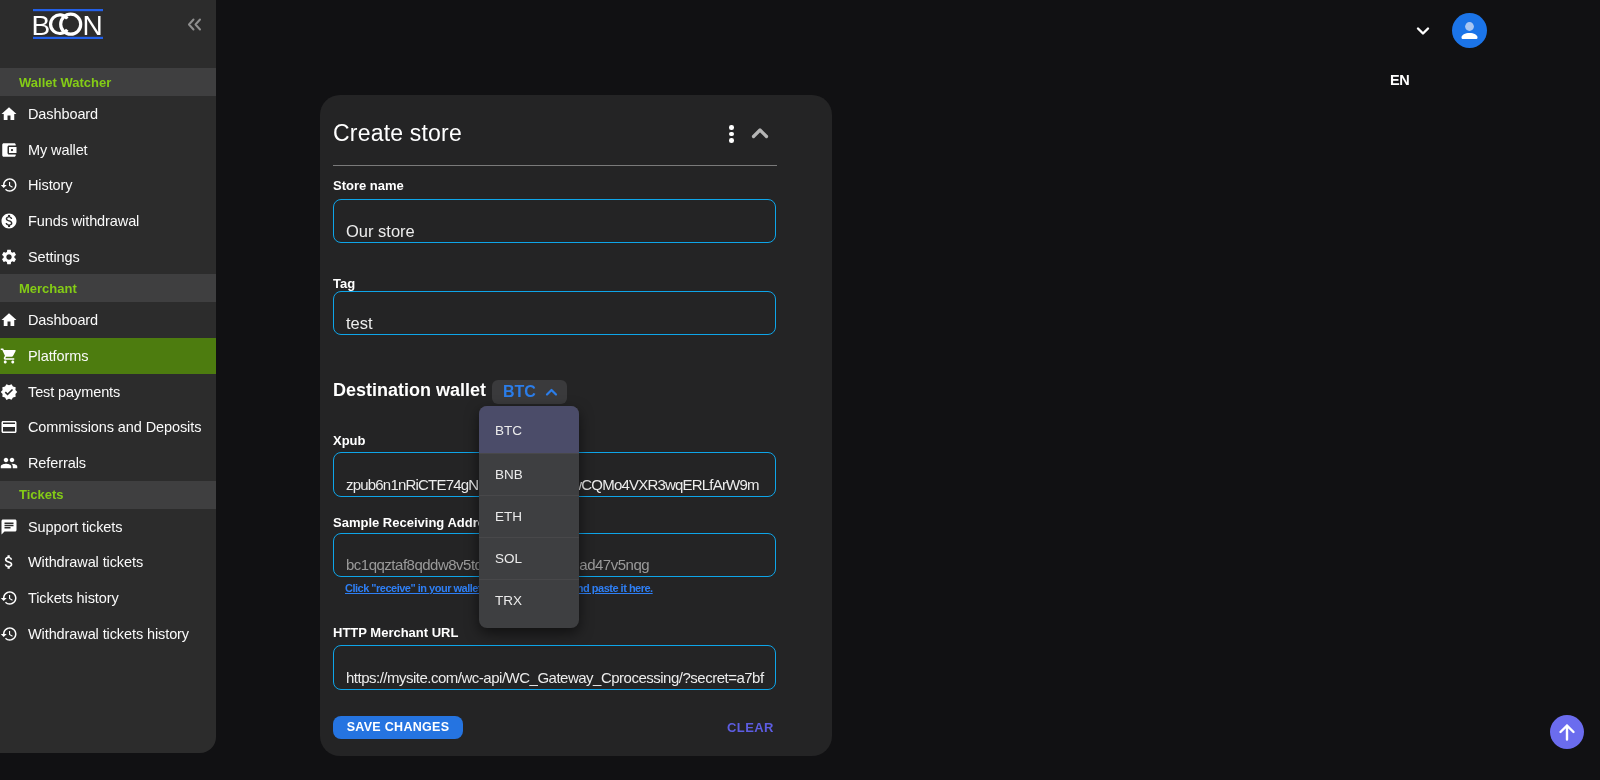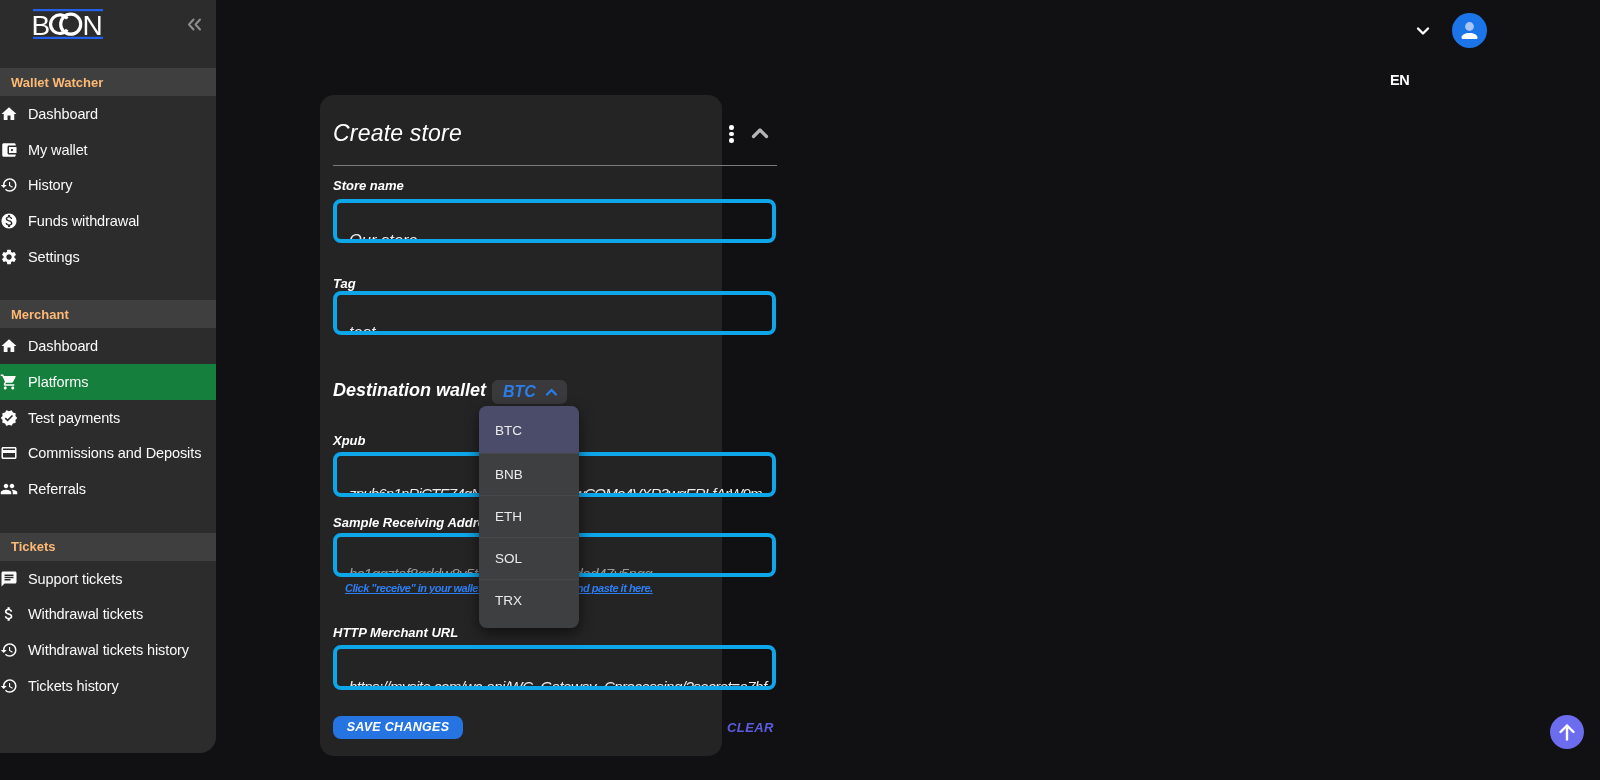--- a/index.html
+++ b/index.html
@@ -1,32 +1,32 @@
 <!DOCTYPE html>
 <html><head>
 <meta charset="utf-8">
 <style>
   * { margin:0; padding:0; box-sizing:border-box; }
   html,body { width:1600px; height:780px; background:#111113; font-family:"Liberation Sans",sans-serif; overflow:hidden; position:relative; }
   .side { position:absolute; left:0; top:0; width:216px; height:753px; background:#2c2c2c; border-radius:0 0 16px 0; }
   .logoArea { position:relative; height:68px; }
   .logo { position:absolute; left:33px; top:9px; }
-  .strip { height:28px; background:#3f3f40; color:#fdba74; font-size:13px; font-weight:bold; display:flex; align-items:center; padding-left:11px; }
-  .strip.gap { margin-top:26px; }
+  .strip { height:28px; background:#3f3f40; color:#84cc16; font-size:13px; font-weight:bold; display:flex; align-items:center; padding-left:19px; }
+  .strip.gap { }
   .item { height:35.7px; display:flex; align-items:center; color:#fafafa; font-size:14.5px; letter-spacing:-0.1px; white-space:nowrap; }
   .item svg { width:18px; height:18px; flex:0 0 18px; margin-right:10px; fill:#fff; }
-  .item.active { background:#15803d; }
-  .main-card { position:absolute; left:320px; top:95px; width:402px; height:661px; background:#242425; border-radius:14px;font-style:italic; }
+  .item.active { background:#4d7c0f; }
+  .main-card { position:absolute; left:320px; top:95px; width:512px; height:661px; background:#242425; border-radius:20px; }
   .card-title { position:absolute; left:13px; top:25px; font-size:23px; color:#fff; font-weight:500; letter-spacing:0.2px; }
   .dots { position:absolute; left:409px; top:30px; width:5px; }
   .dots i { display:block; width:4.6px; height:4.6px; border-radius:50%; background:#fff; margin-bottom:2.1px; }
   .chev-up-grey { position:absolute; left:431px; top:32px; }
   .divider { position:absolute; left:13px; top:70px; width:444px; height:1px; background:#7a7a7a; }
   .lbl { position:absolute; left:13px; color:#fff; font-size:13px; font-weight:bold; }
-  .inp { position:absolute; left:13px; width:443px; height:44px; border:4px solid #0ea5e9; border-radius:8px; color:#ececec; font-size:16.5px; line-height:42px; padding:16px 12px; white-space:nowrap; overflow:hidden; }
+  .inp { position:absolute; left:13px; width:443px; height:44px; border:1px solid #0ea5e9; border-radius:8px; color:#ececec; font-size:16.5px; line-height:42px; padding:10px 12px; white-space:nowrap; overflow:hidden; }
   .code { font-size:15px; letter-spacing:-0.5px; }
   .codex { font-size:15px; letter-spacing:-0.8px; }
   .dw { position:absolute; left:13px; top:285px; font-size:18px; font-weight:bold; color:#fff; }
   .btcbtn { position:absolute; left:172px; top:285px; width:75px; height:24px; background:#3a3a3c; border-radius:6px; color:#2b7de9; font-weight:bold; font-size:16px; line-height:23px; text-align:left; padding-left:11px; }
   .link { position:absolute; left:25px; top:487px; font-size:11px; font-weight:bold; letter-spacing:-0.5px; color:#2e7ff5; text-decoration:underline; }
   .savebtn { position:absolute; left:13px; top:621px; width:130px; height:23px; background:#2574e1; border-radius:8px; color:#fff; font-size:12.5px; font-weight:bold; text-align:center; line-height:23px; letter-spacing:0.3px; }
   .clear { position:absolute; left:407px; top:625px; font-size:13px; font-weight:bold; color:#5d5de2; letter-spacing:0.4px; }
   .ddpanel { position:absolute; left:479px; top:406px; width:100px; height:222px; background:#3e3f41; border-radius:8px; box-shadow:0 5px 14px rgba(0,0,0,0.55); padding-top:4px; }
   .dditem { height:42px; line-height:42px; padding-left:16px; color:#ececec; font-size:13.5px; border-bottom:1px solid #48484a; }
   .dditem.last { border-bottom:none; }
@@ -91,24 +91,24 @@
 
   <div class="strip gap">Tickets</div>
   <div class="item"><svg viewBox="0 0 24 24">
         <path d="M20 2H4c-1.1 0-1.99.9-1.99 2L2 22l4-4h14c1.1 0 2-.9 2-2V4c0-1.1-.9-2-2-2zM6 9h12v2H6V9zm8 5H6v-2h8v2zm4-6H6V6h12v2z"></path>
       </svg>Support tickets</div>
   <div class="item"><svg viewBox="0 0 24 24">
         <path d="M11.8 10.9c-2.27-.59-3-1.2-3-2.15 0-1.09 1.01-1.85 2.7-1.85 1.78 0 2.44.85 2.5 2.1h2.21c-.07-1.72-1.12-3.3-3.21-3.81V3h-3v2.16c-1.94.42-3.5 1.68-3.5 3.61 0 2.31 1.91 3.46 4.7 4.13 2.5.6 3 1.48 3 2.41 0 .69-.49 1.79-2.7 1.79-2.06 0-2.87-.92-2.98-2.1h-2.2c.12 2.19 1.76 3.42 3.68 3.83V21h3v-2.15c1.95-.37 3.5-1.5 3.5-3.55 0-2.84-2.43-3.81-4.7-4.4z"></path>
       </svg>Withdrawal tickets</div>
   <div class="item"><svg viewBox="0 0 24 24">
         <path d="M13 3c-4.97 0-9 4.03-9 9H1l3.89 3.89.07.14L9 12H6c0-3.87 3.13-7 7-7s7 3.13 7 7-3.13 7-7 7c-1.93 0-3.68-.79-4.94-2.06l-1.42 1.42C8.27 19.99 10.51 21 13 21c4.97 0 9-4.03 9-9s-4.03-9-9-9zm-1 5v5l4.28 2.54.72-1.21-3.5-2.08V8H12z"></path>
-      </svg>Withdrawal tickets history</div>
+      </svg>Tickets history</div>
   <div class="item"><svg viewBox="0 0 24 24">
         <path d="M13 3c-4.97 0-9 4.03-9 9H1l3.89 3.89.07.14L9 12H6c0-3.87 3.13-7 7-7s7 3.13 7 7-3.13 7-7 7c-1.93 0-3.68-.79-4.94-2.06l-1.42 1.42C8.27 19.99 10.51 21 13 21c4.97 0 9-4.03 9-9s-4.03-9-9-9zm-1 5v5l4.28 2.54.72-1.21-3.5-2.08V8H12z"></path>
-      </svg>Tickets history</div>
+      </svg>Withdrawal tickets history</div>
 </div>
 
 <div class="en">EN</div>
 <svg style="position:absolute;left:1416px;top:26px" width="14" height="10" viewBox="0 0 14 10">
     <path d="M2 2.5 L7 7.5 L12 2.5" fill="none" stroke="#fff" stroke-width="2.4" stroke-linecap="round" stroke-linejoin="round"></path>
   </svg>
 <div class="avatar">
   <svg width="35" height="35" viewBox="0 0 35 35">
     <circle cx="17.5" cy="13.5" r="4.4" fill="#a9c6f2"></circle>
     <path d="M9.5 24.5c0-2.8 3.5-4.6 8-4.6s8 1.8 8 4.6c0 1-0.7 1.6-1.6 1.6H11.1c-0.9 0-1.6-0.6-1.6-1.6z" fill="#fff"></path>

